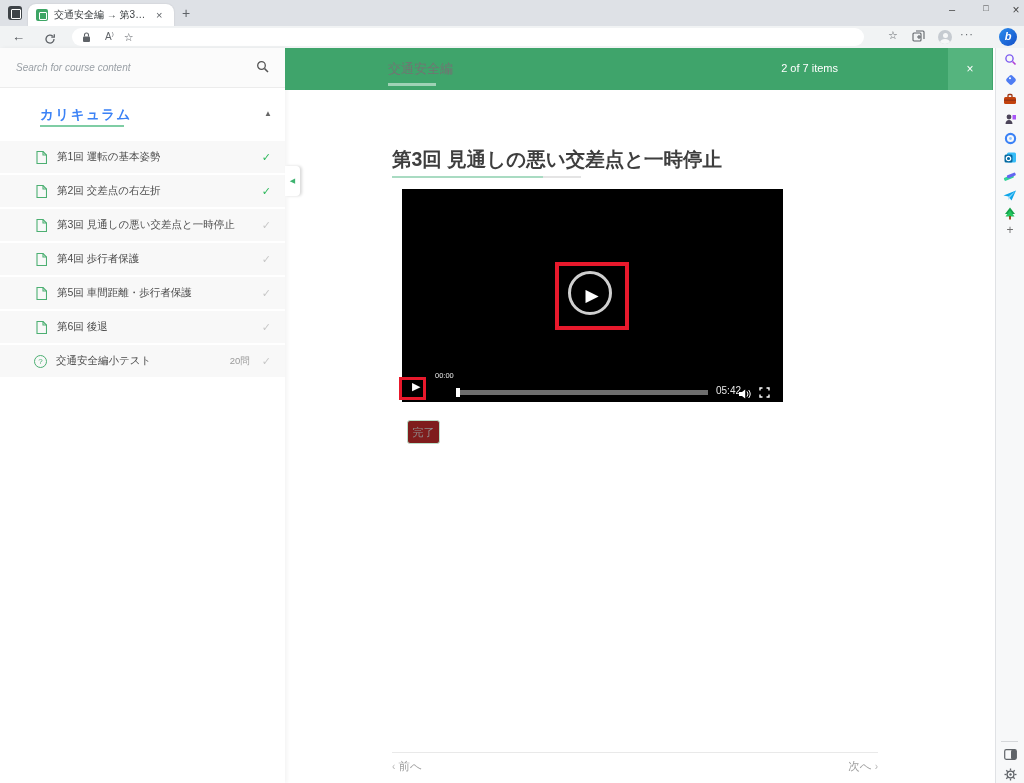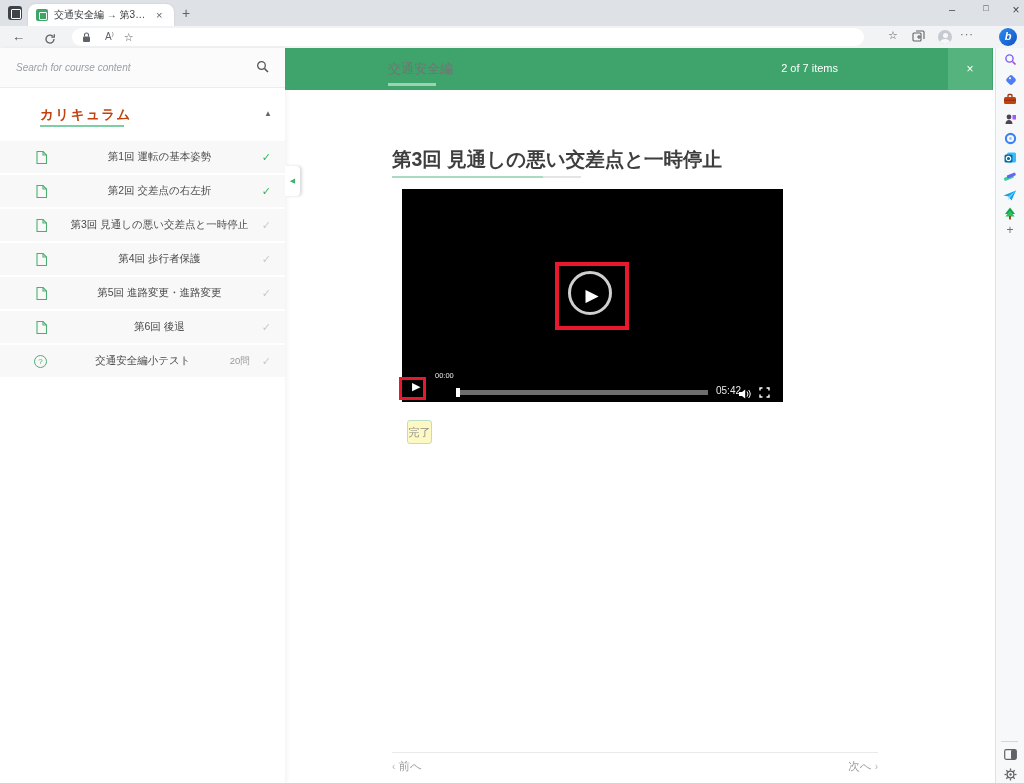--- a/index.html
+++ b/index.html
@@ -44,27 +44,27 @@
   #edge-strip { left:995px; top:48px; width:29px; height:735px; background:#f7f8f9; border-left:1px solid #e0e2e5; }
   .strip-ic { left:1002px; width:16px; height:16px; display:flex; align-items:center; justify-content:center; }
   #strip-plus { color:#707070; font-size:12px; }
   #strip-divider { left:1001px; top:741px; width:17px; height:1px; background:#d5d7da; }
 
   
   #ld-sidebar { left:0; top:48px; width:285px; height:735px; background:#fff; box-shadow:2px 0 4px rgba(0,0,0,.05); }
   #search-bar { left:0; top:48px; width:285px; height:40px; background:#fbfbfb; border-bottom:1px solid #ececec; display:flex; align-items:center; padding:0 16px; }
   #search-input { flex:1; border:none; outline:none; background:transparent; font-style:italic; font-size:10px; color:#9aa0a6; font-family:Liberation Sans, sans-serif; }
   #search-input::placeholder { color:#9aa0a6; }
-  #curriculum-heading { left:40px; top:106px; font-size:13.5px; font-weight:bold; color:#c2410c; letter-spacing:1.5px; }
+  #curriculum-heading { left:40px; top:106px; font-size:13.5px; font-weight:bold; color:#3b82f6; letter-spacing:1.5px; }
   #curriculum-underline { left:40px; top:125px; width:84px; height:2px; background:#7fcda4; }
   #curriculum-caret { left:264px; top:109px; font-size:8px; color:#666; }
   #lesson-list { left:0; top:141px; width:285px; }
   .ld-row { width:285px; height:32px; margin-bottom:2px; background:#f8f8f8; display:flex; align-items:center; padding:0 14px 0 36px; }
   .ld-row .doc-ic { margin-right:10px; display:flex; }
-  .ld-row .lbl { flex:1; font-size:10.5px; color:#4a4a4a; white-space:nowrap; overflow:hidden;text-align:center; }
+  .ld-row .lbl { flex:1; font-size:10.5px; color:#4a4a4a; white-space:nowrap; overflow:hidden; }
   .chk { font-size:11px; font-weight:bold; }
   .chk.done { color:#2eb85c; }
   .chk.todo { color:#c8c8c8; }
   .quiz-badge { font-size:9.5px; color:#9a9a9a; margin-right:12px; }
   .quiz-ic { width:13px; height:13px; border:1px solid #4caf72; border-radius:50%; color:#4caf72; font-size:8px; text-align:center; line-height:12px; margin-right:9px; flex:0 0 13px; }
   #collapse-tab { left:285px; top:166px; width:15px; height:30px; background:#fff; border-radius:0 4px 4px 0; box-shadow:2px 0 3px rgba(0,0,0,.15); color:#3eb370; font-size:7px; display:flex; align-items:center; justify-content:center; }
 
   
   #course-header { left:285px; top:48px; width:708px; height:42px; background:#3fa46b; }
   #course-title { left:388px; top:60px; font-size:13px; color:#737373; }
@@ -82,21 +82,21 @@
   #big-play { left:166px; top:82px; width:44px; height:44px; border:3px solid #cfcfcf; border-radius:50%; color:#fff; font-size:17px; text-align:center; line-height:44px; padding-left:4px; }
   #ctl-play { left:10px; top:191px; color:#fff; font-size:11px; }
   #ctl-play-annotation { left:-3px; top:188px; width:27px; height:23px; border:3px solid #e8192c; }
   #ctl-time { left:33px; top:182px; font-size:7.5px; color:#e8e8e8; }
   #ctl-track { left:54px; top:201px; width:252px; height:5px; background:#6e6e6e; }
   #ctl-marker { left:54px; top:199px; width:4px; height:9px; background:#fff; }
   #ctl-duration { left:314px; top:196px; font-size:10px; color:#e8e8e8; }
   #ctl-volume { left:337px; top:196px; }
   #ctl-fullscreen { left:357px; top:195px; }
 
-  #complete-btn { left:407px; top:420px; width:25px; height:24px; background:#fef9c3; border:1px solid #badfc9; border-radius:3px; color:#8f8f8f; font-size:11px; text-align:center; line-height:22px; }
+  #complete-btn { left:407px; top:420px; width:33px; height:24px; background:#7f1d1d; border:1px solid #badfc9; border-radius:3px; color:#8f8f8f; font-size:11px; text-align:center; line-height:22px; }
 
   #footer-nav { left:392px; top:752px; width:486px; height:28px; border-top:1px solid #e9e9e9; display:flex; justify-content:space-between; align-items:center; }
   .nav-link { font-size:11.5px; color:#a0a0a0; }
   .nav-chev { font-size:10px; color:#b5b5b5; }
 </style>
 </head>
 <body>
 
 <div class="abs" id="tabstrip"></div>
 <div class="abs" id="tab-actions"></div>
@@ -279,21 +279,21 @@
     <span class="lbl">第4回 歩行者保護</span>
     <span class="chk todo">✓</span>
   </div>
   <div class="ld-row">
     <span class="doc-ic">
         <svg width="11" height="13" viewBox="0 0 11 13">
           <path d="M1 .5h6l3.5 3.5v8.5H1z" fill="none" stroke="#4caf72" stroke-width="1.1"></path>
           <path d="M7 .5V4h3.5" fill="none" stroke="#4caf72" stroke-width="1.1"></path>
         </svg>
       </span>
-    <span class="lbl">第5回 進路変更・進路変更</span>
+    <span class="lbl">第5回 車間距離・歩行者保護</span>
     <span class="chk todo">✓</span>
   </div>
   <div class="ld-row">
     <span class="doc-ic">
         <svg width="11" height="13" viewBox="0 0 11 13">
           <path d="M1 .5h6l3.5 3.5v8.5H1z" fill="none" stroke="#4caf72" stroke-width="1.1"></path>
           <path d="M7 .5V4h3.5" fill="none" stroke="#4caf72" stroke-width="1.1"></path>
         </svg>
       </span>
     <span class="lbl">第6回 後退</span>

